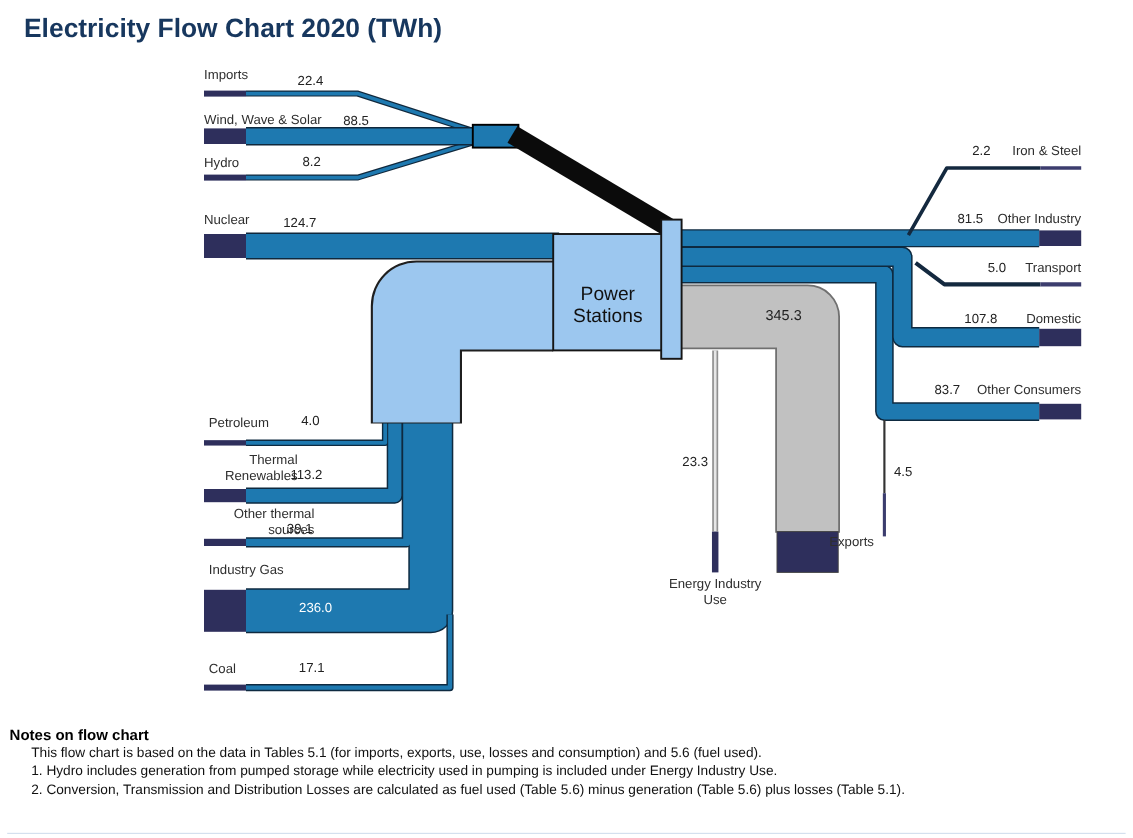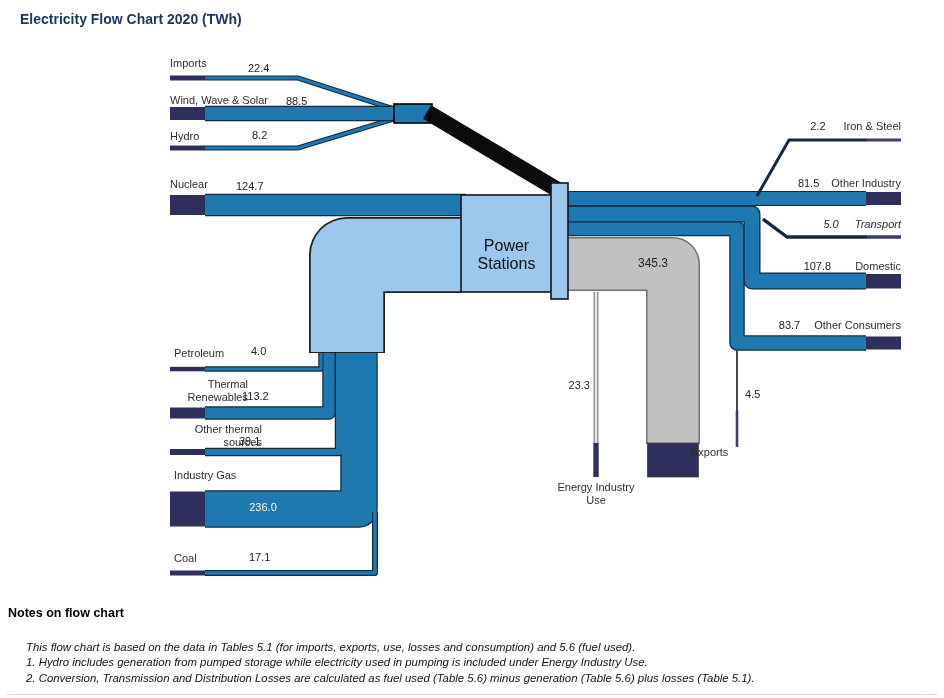--- a/index.html
+++ b/index.html
@@ -1,30 +1,30 @@
 <!DOCTYPE html>
 <html><head>
 <meta charset="utf-8">
 <style>
   html,body{margin:0;padding:0;background:#fff;}
   #app{position:relative;width:944px;height:698px;background:#fff;overflow:hidden;
        font-family:"Liberation Sans", sans-serif;}
   svg{position:absolute;left:0;top:0;}
   .txt{position:absolute;font-size:11px;line-height:12.5px;color:#2e2e2e;text-align:right;}
   .val{position:absolute;font-size:11px;color:#222;}
-  .title{position:absolute;left:20px;top:11px;font-size:14px;font-weight:bold;color:#17375e;}
+  .title{position:absolute;left:20px;top:11px;font-size:22px;font-weight:bold;color:#17375e;}
   .ps-label{position:absolute;left:461px;top:237px;width:91px;text-align:center;
             font-size:16px;color:#111;}
   .rrow{position:absolute;right:43px;display:flex;align-items:baseline;font-size:11px;color:#2e2e2e;}
   .rrow .v{color:#222;}
   .center{text-align:center;}
   .white{color:#fff;}
   .notes-head{position:absolute;left:8px;top:606px;font-size:12.5px;font-weight:bold;color:#000;}
   .note-line{position:static;font-size:11.4px;line-height:15.4px;color:#111;}
-  .notes-box{position:absolute;left:26px;top:640px;width:910px;font-style:italic;}
+  .notes-box{position:absolute;left:26px;top:621px;width:910px;}
   .sep{position:absolute;left:6px;right:6px;top:694px;border-top:1px solid #d4e0ee;}
 </style>
 </head>
 <body>
 
 <div id="app">
 
   <svg width="944" height="698" viewBox="0 0 944 698">
 
     <g stroke-linejoin="round" fill="none">
@@ -122,21 +122,21 @@
   <div class="ps-label">Power Stations</div>
 
   <div class="rrow" style="top:120px;gap:18px;">
     <span class="v">2.2</span>
     <span>Iron &amp; Steel</span>
   </div>
   <div class="rrow" style="top:177px;gap:12px;">
     <span class="v">81.5</span>
     <span>Other Industry</span>
   </div>
-  <div class="rrow" style="top:218px;gap:16px;font-style:italic;">
+  <div class="rrow" style="top:218px;gap:16px;">
     <span class="v">5.0</span>
     <span>Transport</span>
   </div>
   <div class="rrow" style="top:260px;gap:24px;text-align:right;">
     <span class="v">107.8</span>
     <span>Domestic</span>
   </div>
   <div class="rrow" style="top:319px;gap:14px;">
     <span class="v">83.7</span>
     <span>Other Consumers</span>

